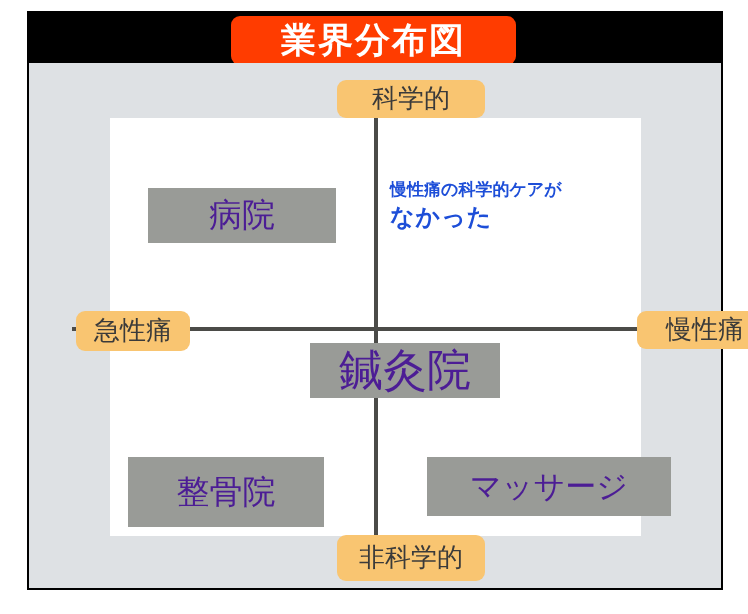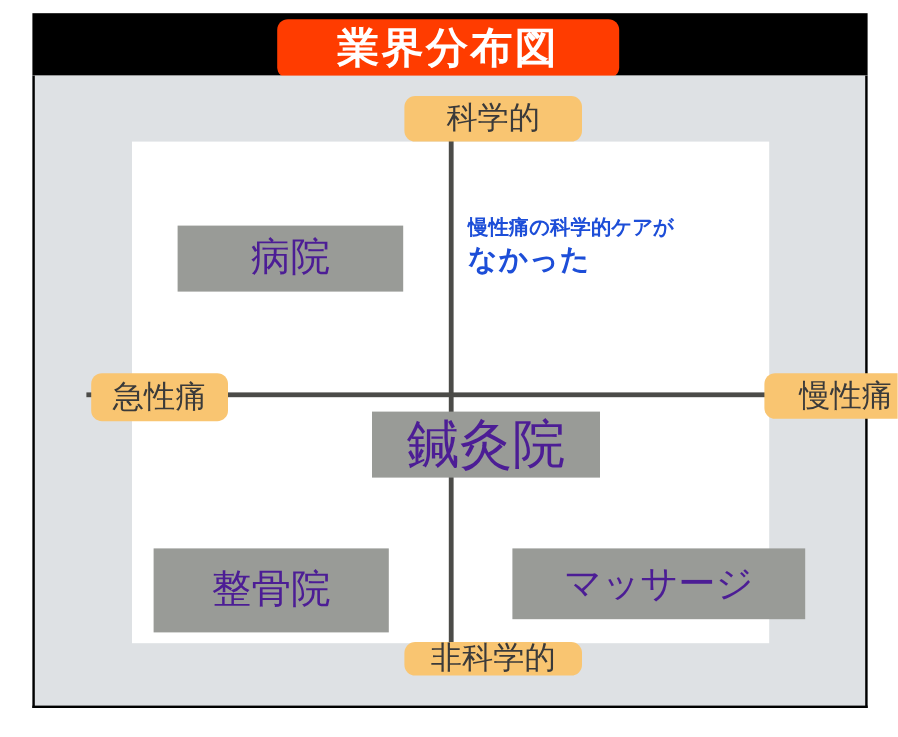--- a/index.html
+++ b/index.html
@@ -109,21 +109,21 @@
     align-items: center;
     justify-content: center;
     color: #3a3a3a;
     font-size: 26px;
     font-weight: 400;
     line-height: 1;
     white-space: nowrap;
     margin-left: 36px;
   }
   .lbl-top    { left: 301px; top: 80px;  width: 148px; height: 38px; }
-  .lbl-bottom { left: 301px; top: 535px; width: 148px; height: 28px; }
+  .lbl-bottom { left: 301px; top: 535px; width: 148px; height: 46px; }
   .lbl-left   { left: 40px;  top: 311px; width: 114px; height: 40px; }
   .lbl-right  { left: 601px; top: 311px; width: 136px; height: 38px; }
 
   
   .item-box {
     position: absolute;
     background: #999b97;
     display: flex;
     align-items: center;
     justify-content: center;

